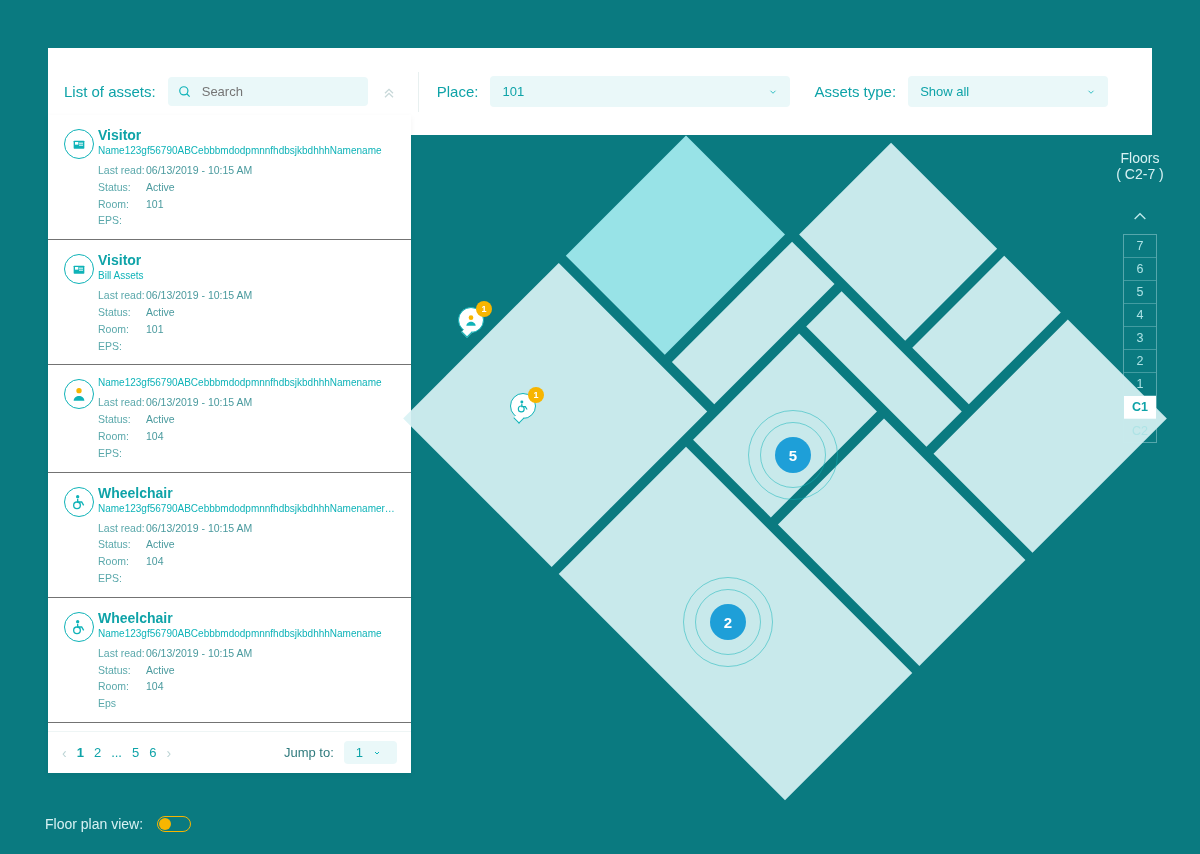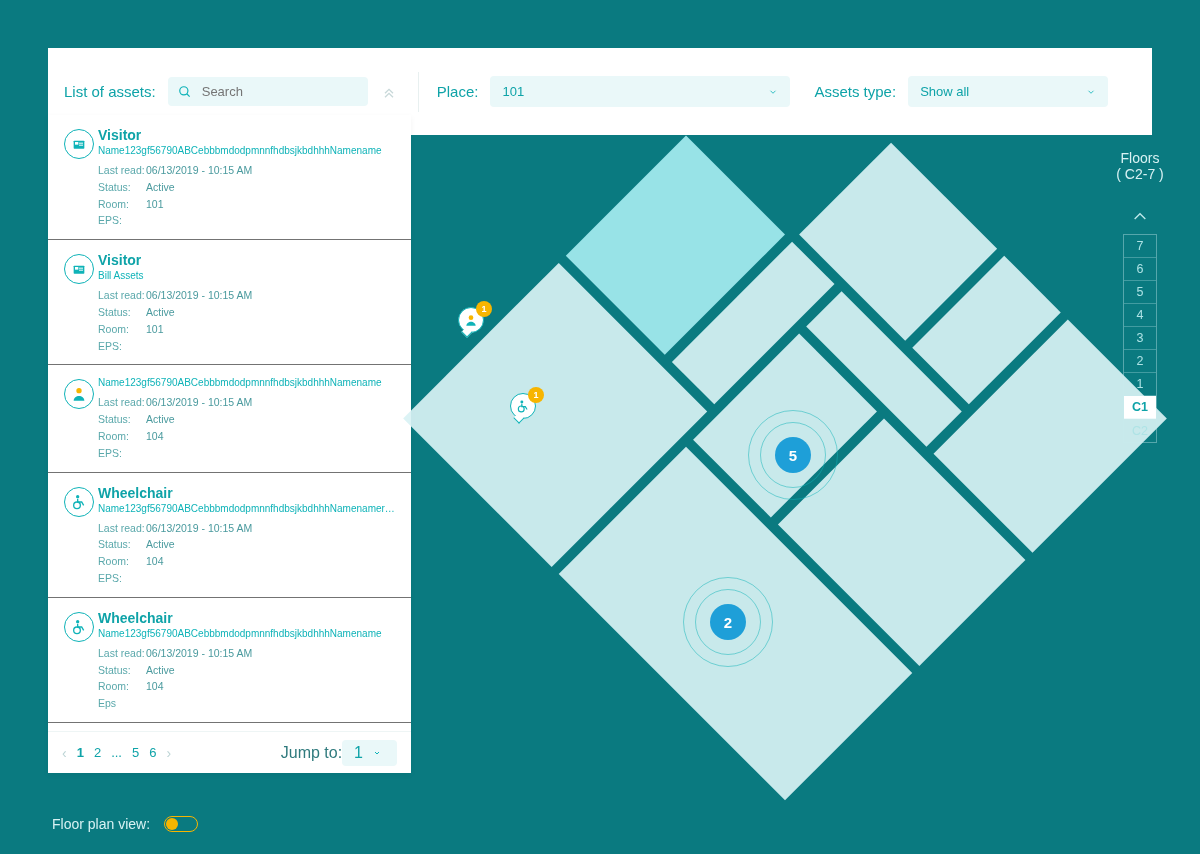--- a/index.html
+++ b/index.html
@@ -34,21 +34,21 @@
   .asset-type{color:var(--teal-text);font-weight:600;font-size:14px;margin-bottom:2px;}
   .asset-name{color:var(--teal-accent);font-size:10px;margin-bottom:6px;white-space:nowrap;overflow:hidden;text-overflow:ellipsis;}
   .kv{display:flex;font-size:10.5px;color:#5aa8ab;line-height:1.6;}
   .kv .k{flex:0 0 48px;color:#5aa8ab;}
   .kv .v{color:#4a9a9e;}
   .pager{height:42px;border-top:1px solid #eef5f5;display:flex;align-items:center;padding:0 14px;justify-content:space-between;}
   .pg-nums{display:flex;align-items:center;gap:10px;font-size:13px;color:var(--teal-text);}
   .pg-nums span{cursor:pointer;}
   .pg-nums .active{font-weight:700;}
   .pg-arrow{color:#bcd4d5;cursor:pointer;font-size:14px;}
-  .jump{display:flex;align-items:center;font-size:16px;color:#2f7a7d;}
+  .jump{display:flex;align-items:center;gap:10px;font-size:13px;color:#2f7a7d;}
   .jump-dd{background:var(--teal-pale);border-radius:4px;padding:4px 16px 4px 12px;display:flex;align-items:center;gap:10px;color:var(--teal-text);cursor:pointer;}
   
   .plan{position:absolute;left:418px;top:115px;right:48px;bottom:60px;}
   .room{position:absolute;background:var(--room-fill);opacity:.92;}
   .room.active{background:var(--room-active);}
   .pulse{position:absolute;width:90px;height:90px;border-radius:50%;display:flex;align-items:center;justify-content:center;}
   .pulse::before,.pulse::after{content:"";position:absolute;inset:0;border-radius:50%;border:1px solid rgba(15,179,184,.5);}
   .pulse::after{inset:12px;}
   .pulse .dot{width:36px;height:36px;border-radius:50%;background:var(--blue);color:#fff;font-size:15px;font-weight:600;display:flex;align-items:center;justify-content:center;}
   .marker{position:absolute;width:28px;height:28px;}
@@ -58,21 +58,21 @@
   
   .floors{position:absolute;right:30px;top:150px;width:60px;color:#bfe9eb;text-align:center;}
   .floors-title{font-size:14px;color:#d8f2f3;}
   .floors-range{font-size:14px;color:#d8f2f3;margin-bottom:26px;}
   .floors-up{color:#bfe9eb;font-size:16px;margin-bottom:8px;cursor:pointer;}
   .floor-list{border:1px solid rgba(200,235,237,.4);width:34px;margin:0 auto;}
   .floor-item{height:23px;display:flex;align-items:center;justify-content:center;font-size:12.5px;color:#aee3e5;border-bottom:1px solid rgba(200,235,237,.3);cursor:pointer;}
   .floor-item:last-child{border-bottom:0;}
   .floor-item.active{background:#fff;color:var(--teal-text);font-weight:600;}
   
-  .view-toggle{position:absolute;left:52px;bottom:22px;display:flex;align-items:center;gap:14px;color:#d8f2f3;font-size:14px;}
+  .view-toggle{position:absolute;left:45px;bottom:22px;display:flex;align-items:center;gap:14px;color:#d8f2f3;font-size:14px;}
   .switch{width:34px;height:16px;border-radius:10px;border:1.5px solid var(--badge);position:relative;cursor:pointer;}
   .switch .knob{position:absolute;left:1px;top:1px;width:12px;height:12px;border-radius:50%;background:var(--badge);}
 </style>
 </head>
 <body>
 
 <div class="top-bar">
   <span class="sec-label">List of assets:</span>
   <div class="search-wrap">
     <svg class="search-icon" viewBox="0 0 24 24" fill="none" stroke="#0fb3b8" stroke-width="2">

